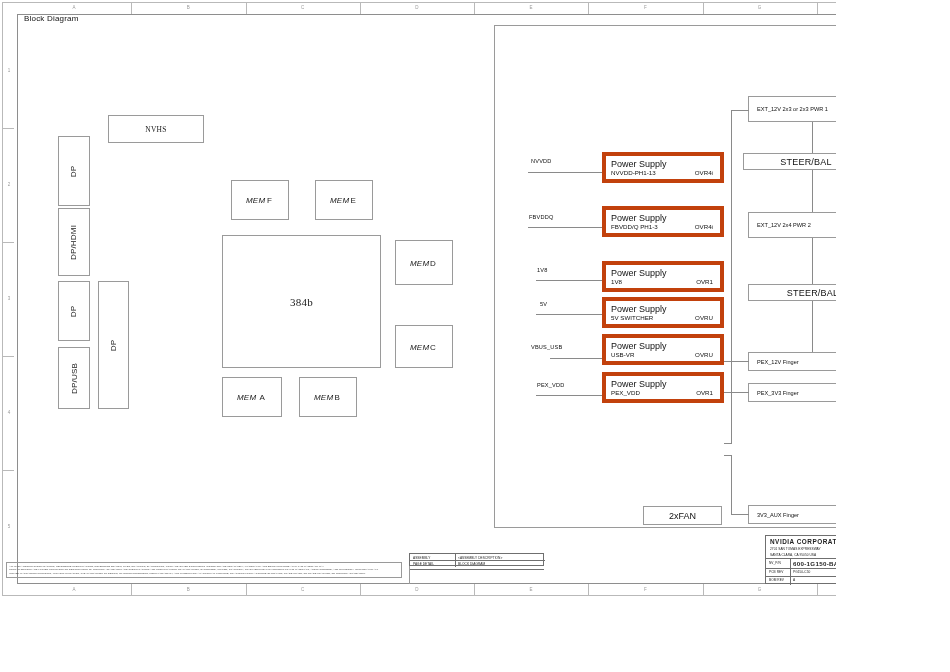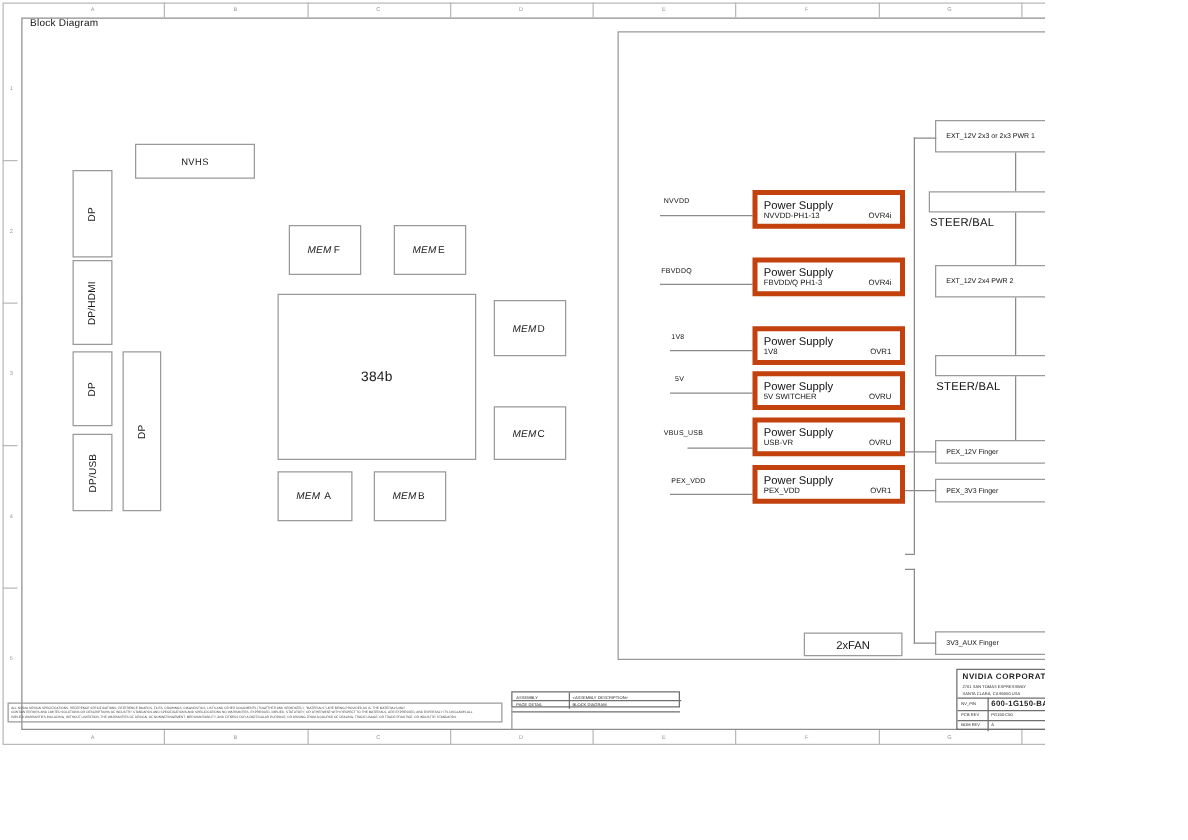--- a/index.html
+++ b/index.html
@@ -58,20 +58,21 @@
     border: 1px solid #9a9a9a;
     box-sizing: border-box;
     background: transparent;
     color: #1a1a1a;
   }
   .ctr {
     display: flex;
     align-items: center;
     justify-content: center;
     text-align: center;
+    font-family: Liberation Serif, serif;
   }
 
   
   .vert {
     display: flex;
     align-items: center;
     justify-content: center;
   }
   .vert span {
     transform: rotate(-90deg);
@@ -152,23 +153,23 @@
   .conn .t {
     position: absolute;
     left: 8px; top: 50%;
     transform: translateY(-50%);
     font-size: 5.6px;
     white-space: nowrap;
     color: #111;
   }
   .conn.centered .t {
     left: 0; right: 0;
+    text-align: center;
     font-size: 9px;
     letter-spacing: 0.2px;
-    margin-top: 16px;
   }
 
   .insw { position: absolute; border: 1px solid #9a9a9a; box-sizing: border-box; }
   .insw .t1 { position: absolute; left: 5px; top: 3px; font-size: 8.5px; color: #111; }
   .insw .t2 { position: absolute; left: 0; right: 0; bottom: 4px; text-align: center; font-size: 9.5px; color: #111; }
 
   .fan { position: absolute; border: 1px solid #9a9a9a; box-sizing: border-box; }
   .fan .t { position: absolute; inset: 0; display: flex; align-items: center; justify-content: center; font-size: 9px; color: #111; }
 
   .sheet-title {

